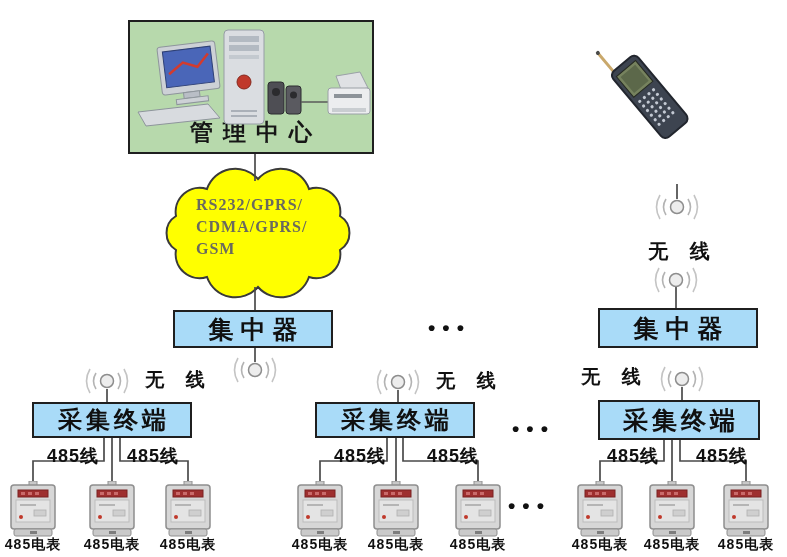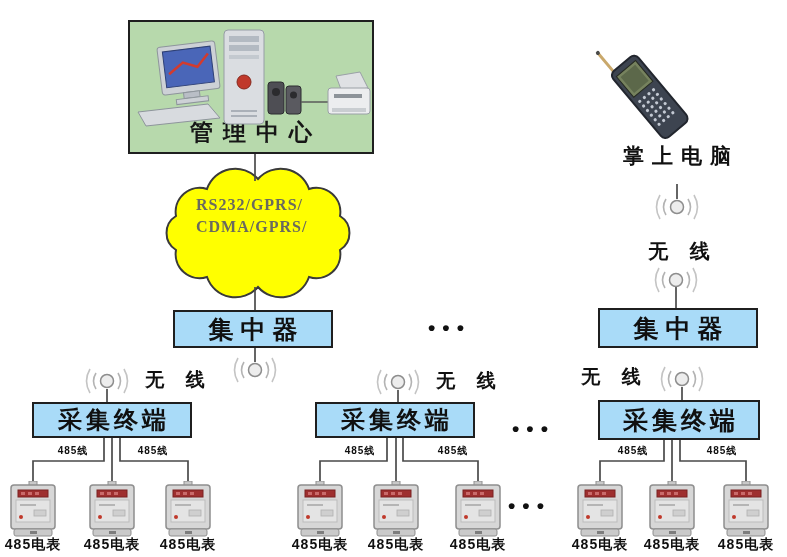--- a/index.html
+++ b/index.html
@@ -10,21 +10,21 @@
   .node{position:absolute;display:flex;align-items:center;justify-content:center;
         font-weight:bold;color:#101010;border:2px solid var(--node-border,#1f1f1f);
         box-sizing:border-box;z-index:2;}
   .blue{background:var(--node-bg,#a9dbf8);font-size:25px;letter-spacing:7px;text-indent:7px;}
   .mgmt{background:var(--management-bg,#b7d9ac);flex-direction:column;justify-content:flex-start;}
   .mgmt-label{position:absolute;bottom:4px;width:100%;text-align:center;font-size:23px;
               font-weight:bold;letter-spacing:10px;text-indent:10px;color:#161616;}
   .lbl{position:absolute;font-weight:bold;color:#101010;text-align:center;z-index:2;}
   .wireless-lbl{font-size:20px;letter-spacing:8px;text-indent:8px;width:90px;}
   .pda-lbl{font-size:21px;letter-spacing:8px;text-indent:8px;width:170px;}
-  .wire-lbl{font-size:10px;width:64px;letter-spacing:1px;}
+  .wire-lbl{font-size:18px;width:64px;letter-spacing:1px;}
   .meter-lbl{font-size:14px;width:72px;letter-spacing:1px;}
   .ellipsis{position:absolute;font-size:21px;font-weight:bold;letter-spacing:7px;color:#111;z-index:2;}
   .cloud-text{position:absolute;left:196px;top:194px;width:150px;font-size:16px;line-height:22px;
               font-weight:bold;color:#6a6a5e;z-index:2;letter-spacing:1px;font-family:Liberation Serif, serif;}
   .meter{position:absolute;z-index:2;}
   .graphic{position:absolute;z-index:2;}
 </style>
 </head>
 <body>
 
@@ -130,20 +130,21 @@
         <rect x="202" y="70" width="28" height="4" fill="#8d9399"></rect>
         <rect x="200" y="84" width="34" height="4" fill="#c9cdd1"></rect>
       </g>
     </svg>
     <div class="mgmt-label">管理中心</div>
   </div>
 
   <div class="cloud-text">
     <div>RS232/GPRS/</div>
     <div>CDMA/GPRS/</div>
+    <div>GSM</div>
   </div>
 
   <div class="node blue" style="left:173px;top:310px;width:160px;height:38px;">
     <span>集中器</span>
   </div>
   <div class="node blue" style="left:598px;top:308px;width:160px;height:40px;">
     <span>集中器</span>
   </div>
 
   <svg class="graphic" style="left:592px;top:46px;" width="120" height="100" viewBox="0 0 120 100">
@@ -174,21 +175,20 @@
           <circle cx="54" cy="72" r="1.6"></circle>
           <circle cx="60" cy="72" r="1.6"></circle>
           <circle cx="66" cy="72" r="1.6"></circle>
         <circle cx="48" cy="78" r="1.6"></circle>
           <circle cx="54" cy="78" r="1.6"></circle>
           <circle cx="60" cy="78" r="1.6"></circle>
           <circle cx="66" cy="78" r="1.6"></circle>
       </g>
     </g>
   </svg>
-  <div class="lbl pda-lbl" style="left:592px;top:142px;">掌上电脑</div>
 
   <div class="lbl wireless-lbl" style="left:634px;top:238px;">无 线</div>
   <div class="lbl wireless-lbl" style="left:130px;top:367px;font-size:19px;">无 线</div>
   <div class="lbl wireless-lbl" style="left:421px;top:368px;font-size:19px;">无 线</div>
   <div class="lbl wireless-lbl" style="left:566px;top:364px;font-size:19px;">无 线</div>
 
   <div class="node blue" style="left:32px;top:402px;width:160px;height:36px;font-size:24px;letter-spacing:4px;text-indent:4px;">
     <span>采集终端</span>
   </div>
   <div class="node blue" style="left:315px;top:402px;width:160px;height:36px;font-size:24px;letter-spacing:4px;text-indent:4px;">

